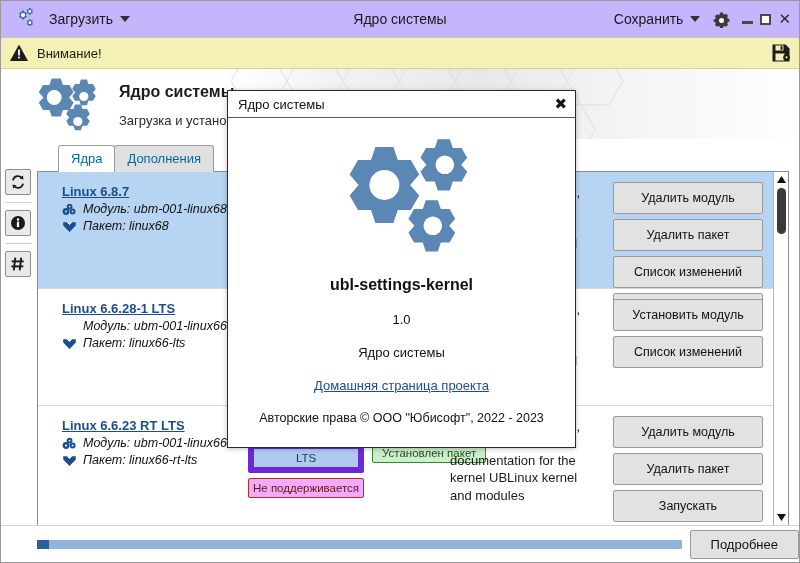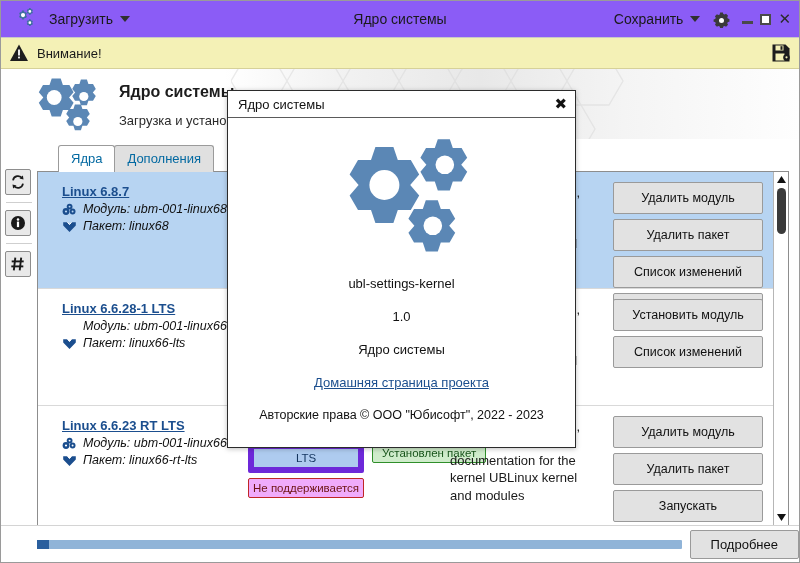--- a/index.html
+++ b/index.html
@@ -14,21 +14,21 @@
     position: relative;
     width: 800px; height: 563px;
     background: #ffffff;
     border: 1px solid #9a9a9a;
     overflow: hidden;
   }
 
   
   .titlebar {
     position: absolute; left: 0; top: 0; width: 798px; height: 37px;
-    background: #8b5cf6;
+    background: #c4b5fd;
     border-bottom: 1px solid #c8c8c8;
     display: flex; align-items: center;
   }
   .tb-appicon { margin-left: 8px; width: 28px; height: 28px; display:flex; align-items:center; justify-content:center;}
   .tb-menu {
     margin-left: 12px; font-size: 14px; color: #1a1a1a;
     display: flex; align-items: center; gap: 7px; cursor: default;
   }
   .caret { width:0;height:0;border-left:5px solid transparent;border-right:5px solid transparent;border-top:6px solid #303030; }
   .tb-title {
@@ -177,21 +177,21 @@
   }
   .dlg-title {
     height: 27px; border-bottom: 1px solid #5a5a5a;
     display:flex; align-items:center; padding: 0 8px 0 10px;
     font-size: 13px; color: #111;
   }
   .dlg-x { margin-left:auto; font-size: 15px; font-weight: bold; cursor:pointer; color:#111;
            font-family:"DejaVu Sans", sans-serif; }
   .dlg-body { padding: 16px 0 0 0; text-align:center; }
   .dlg-logo { display:flex; justify-content:center; margin-bottom: 14px; }
-  .dlg-name { font-size: 13px; font-weight: normal; color:#111; margin-bottom: 18px;}
+  .dlg-name { font-size: 16px; font-weight: bold; color:#111; margin-bottom: 18px;}
   .dlg-ver { font-size: 13px; color:#111; margin-bottom: 18px;}
   .dlg-desc { font-size: 13px; color:#111; margin-bottom: 18px;}
   .dlg-link { font-size: 13px; color:#1b4e8e; text-decoration: underline; cursor:pointer; margin-bottom:18px;}
   .dlg-copy { font-size: 12.5px; color:#111;}
 </style>
 </head>
 <body>
 
 <div id="app">
 

